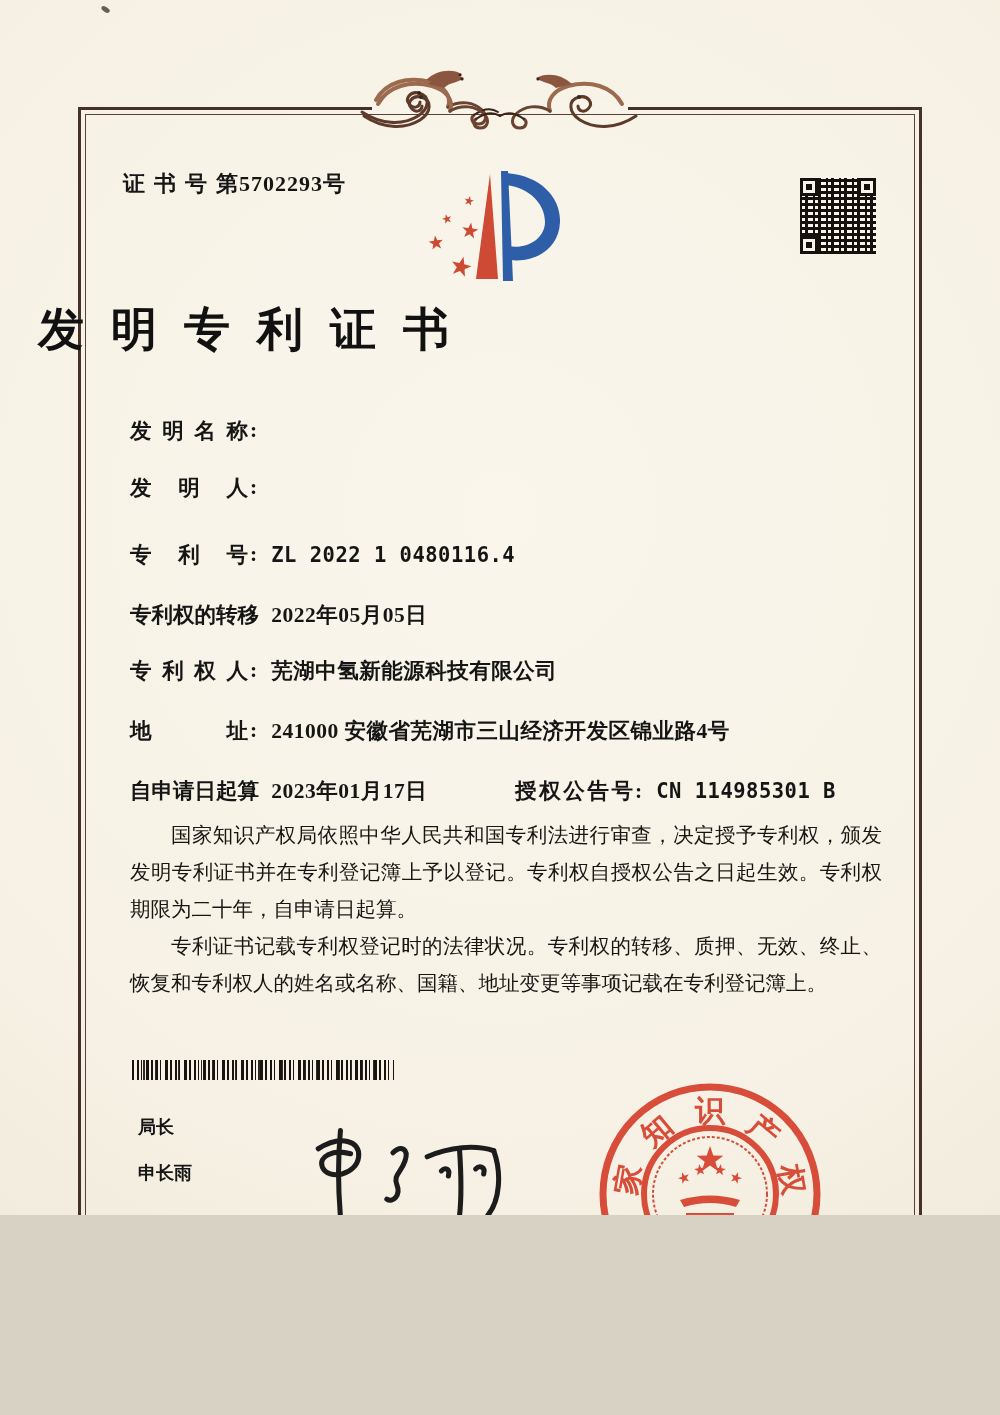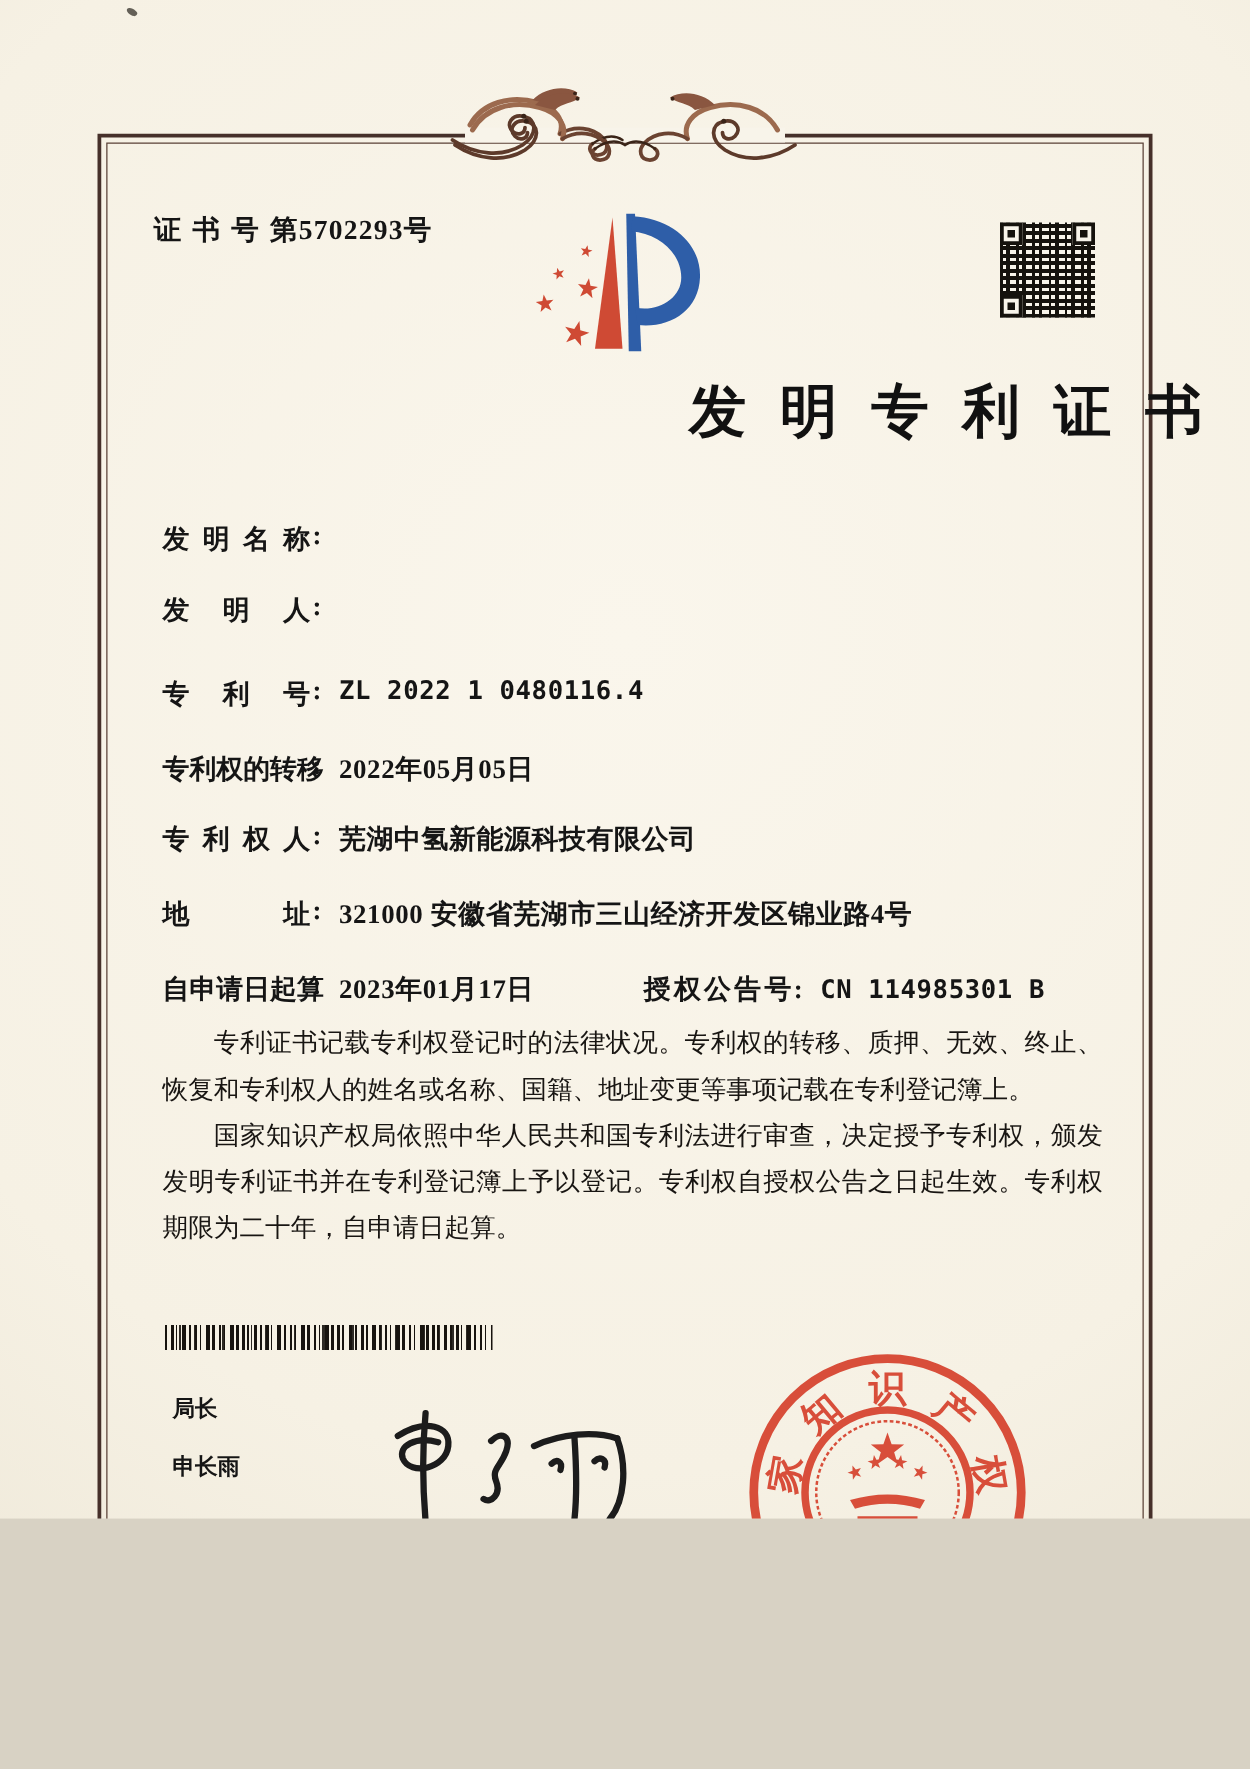--- a/index.html
+++ b/index.html
@@ -20,24 +20,24 @@
   .certno .val{letter-spacing:1px;}
   .logo{position:absolute;left:420px;top:166px;width:150px;height:122px;}
   .qr{position:absolute;left:800px;top:178px;width:76px;height:76px;
     background-image:
       repeating-linear-gradient(0deg,#15120d 0 3px,transparent 3px 6px),
       repeating-linear-gradient(90deg,#15120d 0 2px,transparent 2px 5px,#15120d 5px 8px,transparent 8px 13px);
     background-color:#f8f4ea;}
   .qr-f{position:absolute;width:18px;height:18px;border:3px solid #15120d;background:#f8f4ea;box-sizing:border-box;}
   .qr-f::after{content:"";position:absolute;inset:3px;background:#15120d;}
   .qr-f.tl{left:0;top:0;} .qr-f.tr{right:0;top:0;} .qr-f.bl{left:0;bottom:0;}
-  .title{position:absolute;left:11px;top:299px;width:978px;text-align:right;
+  .title{position:absolute;left:11px;top:299px;width:978px;text-align:left;
     font-size:46px;font-weight:700;letter-spacing:27px;padding-left:27px;box-sizing:border-box;color:#111;}
   
-  .field-row{position:absolute;left:130px;width:770px;display:flex;align-items:flex-start;
+  .field-row{position:absolute;left:130px;width:770px;display:flex;align-items:center;
     font-size:21.5px;font-weight:600;white-space:nowrap;}
   .flabel{display:inline-block;width:118px;text-align:justify;text-align-last:justify;}
   .fcolon{margin:0 14px 0 2px;}
   .fvalue{letter-spacing:.5px;}
   .mono{font-family:"DejaVu Sans Mono","Liberation Mono",monospace;font-weight:700;font-size:20.5px;letter-spacing:.5px;}
   .grant-pair{position:absolute;left:385px;top:0;display:flex;align-items:baseline;}
   
   .paras{position:absolute;left:130px;top:817px;width:752px;font-size:20.5px;line-height:37px;
     text-align:justify;color:#181512;font-weight:500;}
   .paras p{margin:0;text-indent:2em;}
@@ -146,36 +146,36 @@
     <span class="fvalue">2022年05月05日</span>
   </div>
   <div class="field-row" style="top:656px">
     <span class="flabel">专利权人</span>
       <span class="fcolon">:</span>
     <span class="fvalue">芜湖中氢新能源科技有限公司</span>
   </div>
   <div class="field-row" style="top:716px">
     <span class="flabel">地址</span>
       <span class="fcolon">:</span>
-    <span class="fvalue">321000 安徽省芜湖市三山经济开发区锦业路4号</span>
+    <span class="fvalue">241000 安徽省芜湖市三山经济开发区锦业路4号</span>
   </div>
   <div class="field-row" style="top:776px">
     <span class="flabel">自申请日起算</span>
       <span class="fcolon">:</span>
     <span class="fvalue">2023年01月17日</span>
     <span class="grant-pair">
       <span class="flabel">授权公告号</span>
         <span class="fcolon">:</span>
       <span class="fvalue mono">CN 114985301 B</span>
     </span>
   </div>
 
   <div class="paras">
+    <p>国家知识产权局依照中华人民共和国专利法进行审查，决定授予专利权，颁发发明专利证书并在专利登记簿上予以登记。专利权自授权公告之日起生效。专利权期限为二十年，自申请日起算。</p>
     <p>专利证书记载专利权登记时的法律状况。专利权的转移、质押、无效、终止、恢复和专利权人的姓名或名称、国籍、地址变更等事项记载在专利登记簿上。</p>
-    <p>国家知识产权局依照中华人民共和国专利法进行审查，决定授予专利权，颁发发明专利证书并在专利登记簿上予以登记。专利权自授权公告之日起生效。专利权期限为二十年，自申请日起算。</p>
   </div>
 
   <div class="barcode"></div>
 
   <div class="signer">
     <div>局长</div>
     <div>申长雨</div>
   </div>
 
   <svg class="sig-svg" viewBox="0 0 230 110">

